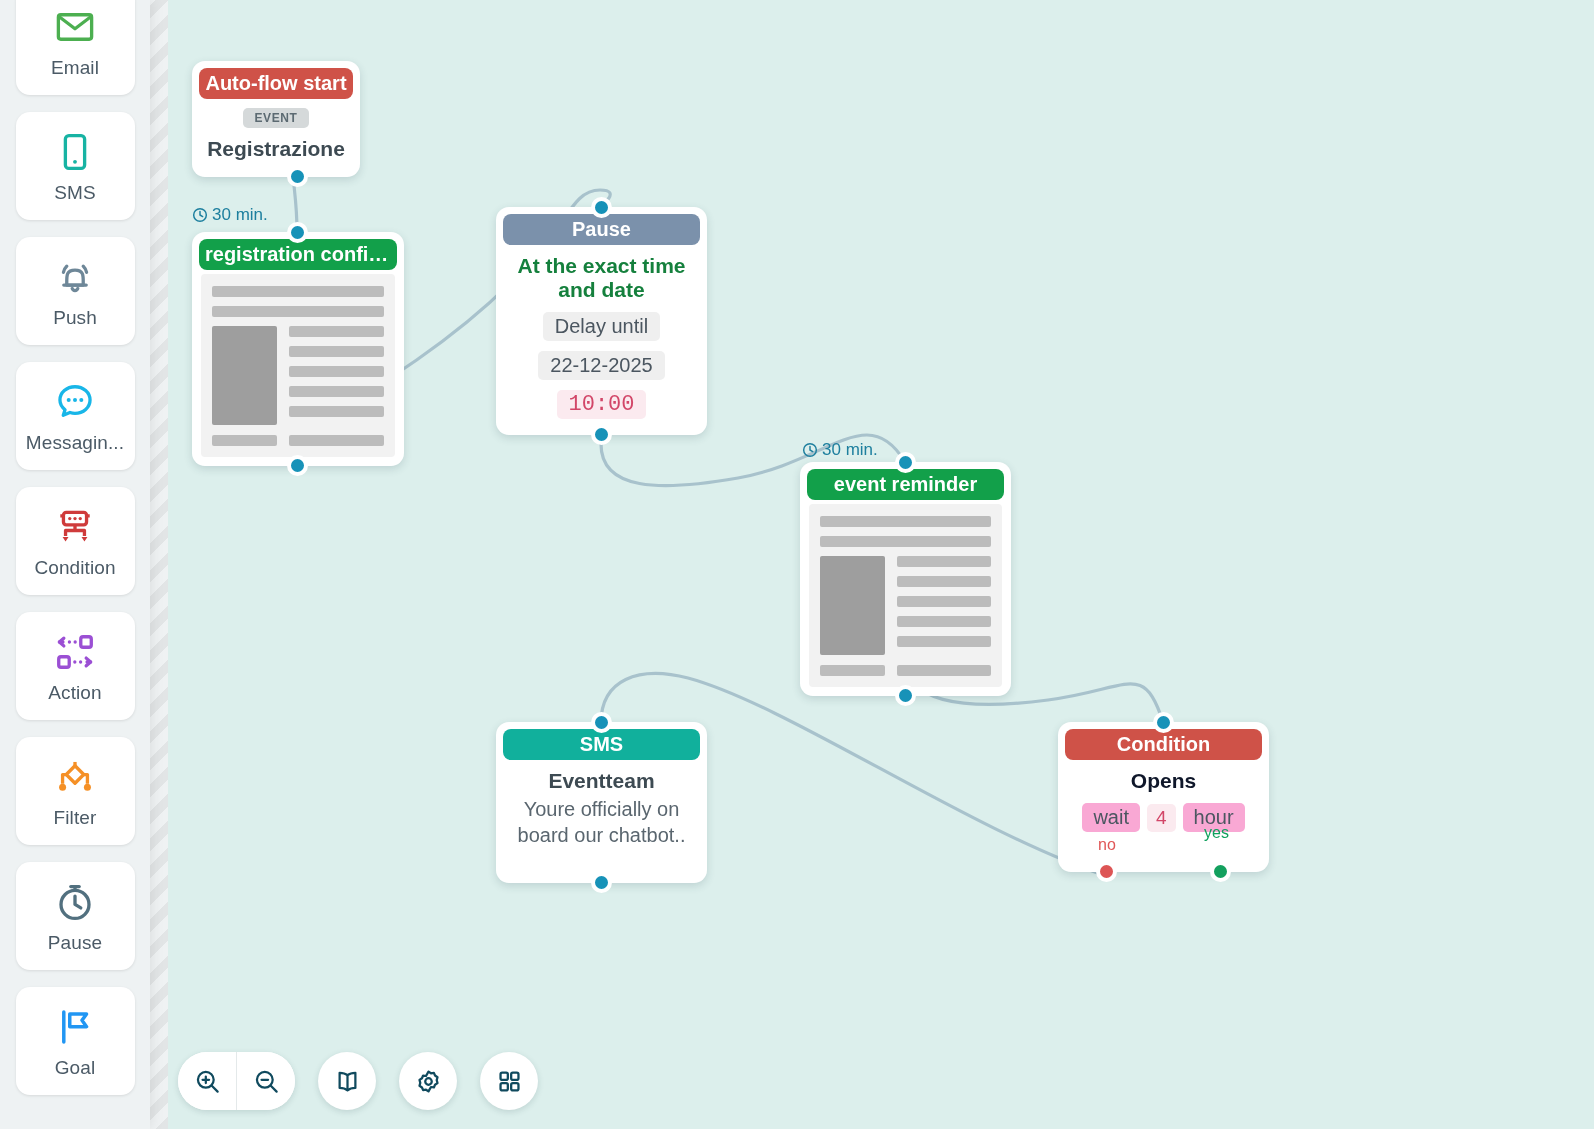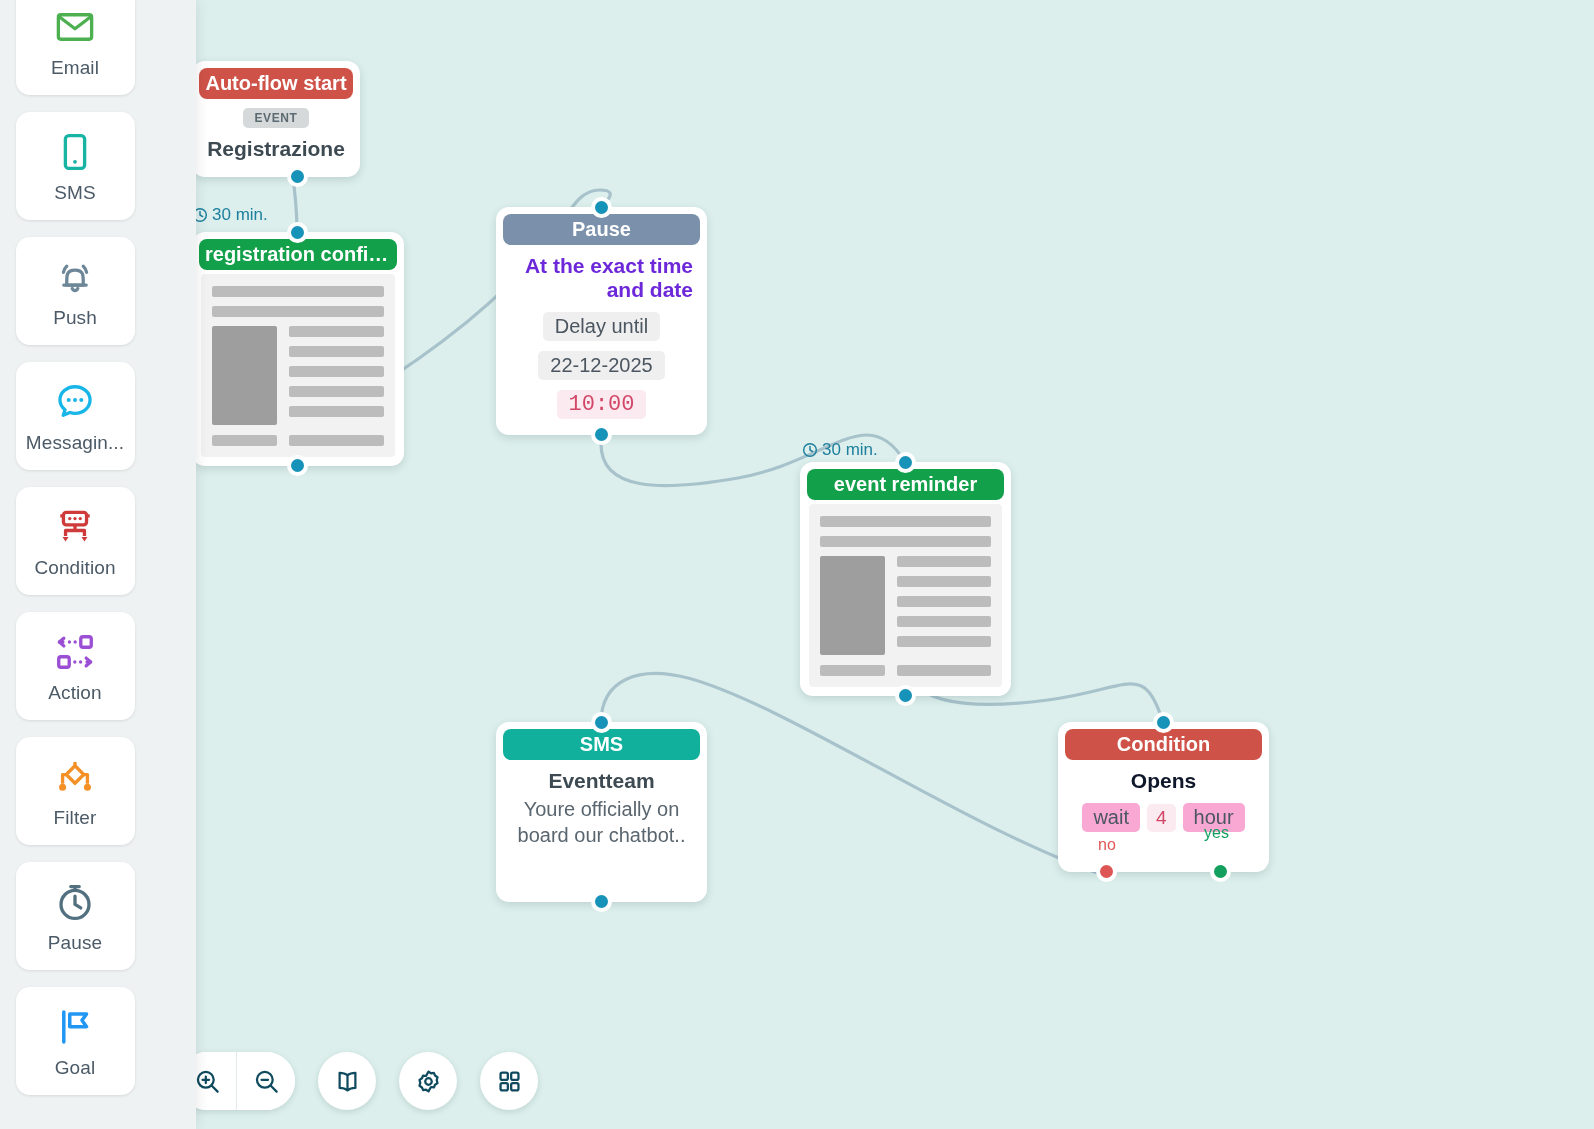--- a/index.html
+++ b/index.html
@@ -20,21 +20,20 @@
 
   
   .sidebar {
     position: absolute;
     left: 0; top: 0;
     width: 150px;
     height: 1129px;
     background: #eef2f3;
     box-shadow: 0 0 14px rgba(0,0,0,0.10);
     z-index: 5;
-    padding-left: 46px;
   }
   .sidebar-inner {
     position: absolute;
     left: 0; top: -13px;
     width: 150px;
     display: flex;
     flex-direction: column;
     align-items: center;
     gap: 17px;
   }
@@ -168,23 +167,22 @@
   .sk-mid { display: flex; gap: 12px; }
   .sk-img { width: 65px; background: #9e9e9e; border-radius: 2px; }
   .sk-lines { flex: 1; display: flex; flex-direction: column; gap: 9px; }
   .sk-bot { display: flex; gap: 12px; margin-top: 10px; }
   .sk-bot .sk { height: 11px; }
 
   
   .pause-title {
     font-size: 21px;
     font-weight: bold;
-    color: #6d28d9;
+    color: #15803d;
     line-height: 1.15;
-    text-align: right;
   }
   .pill {
     display: inline-block;
     background: #efefef;
     color: #4b5660;
     font-size: 20px;
     border-radius: 5px;
     padding: 3px 12px;
     margin-top: 10px;
   }
@@ -461,21 +459,21 @@
           <div class="sk" style="width:65px;"></div>
           <div class="sk" style="flex:1;"></div>
         </div>
       </div>
       <div class="port" style="left:95px; top:-10px;"></div>
       <div class="port" style="left:95px; bottom:-10px;"></div>
     </div>
 
     <div class="node" style="left:328px; top:722px; width:211px;">
       <div class="node-head" style="background:#11b09c">SMS</div>
-      <div class="node-body" style="padding-bottom:54px;border-radius:20px;">
+      <div class="node-body" style="padding-bottom:35px;border-radius:20px;">
         <div class="sms-from">Eventteam</div>
         <div class="sms-text">Youre officially on board our chatbot..</div>
       </div>
       <div class="port" style="left:95px; top:-10px;"></div>
       <div class="port" style="left:95px; bottom:-10px;"></div>
     </div>
 
     <div class="node" style="left:890px; top:722px; width:211px;">
       <div class="node-head" style="background:#cf5248">Condition</div>
       <div class="node-body" style="padding-bottom:40px;">

